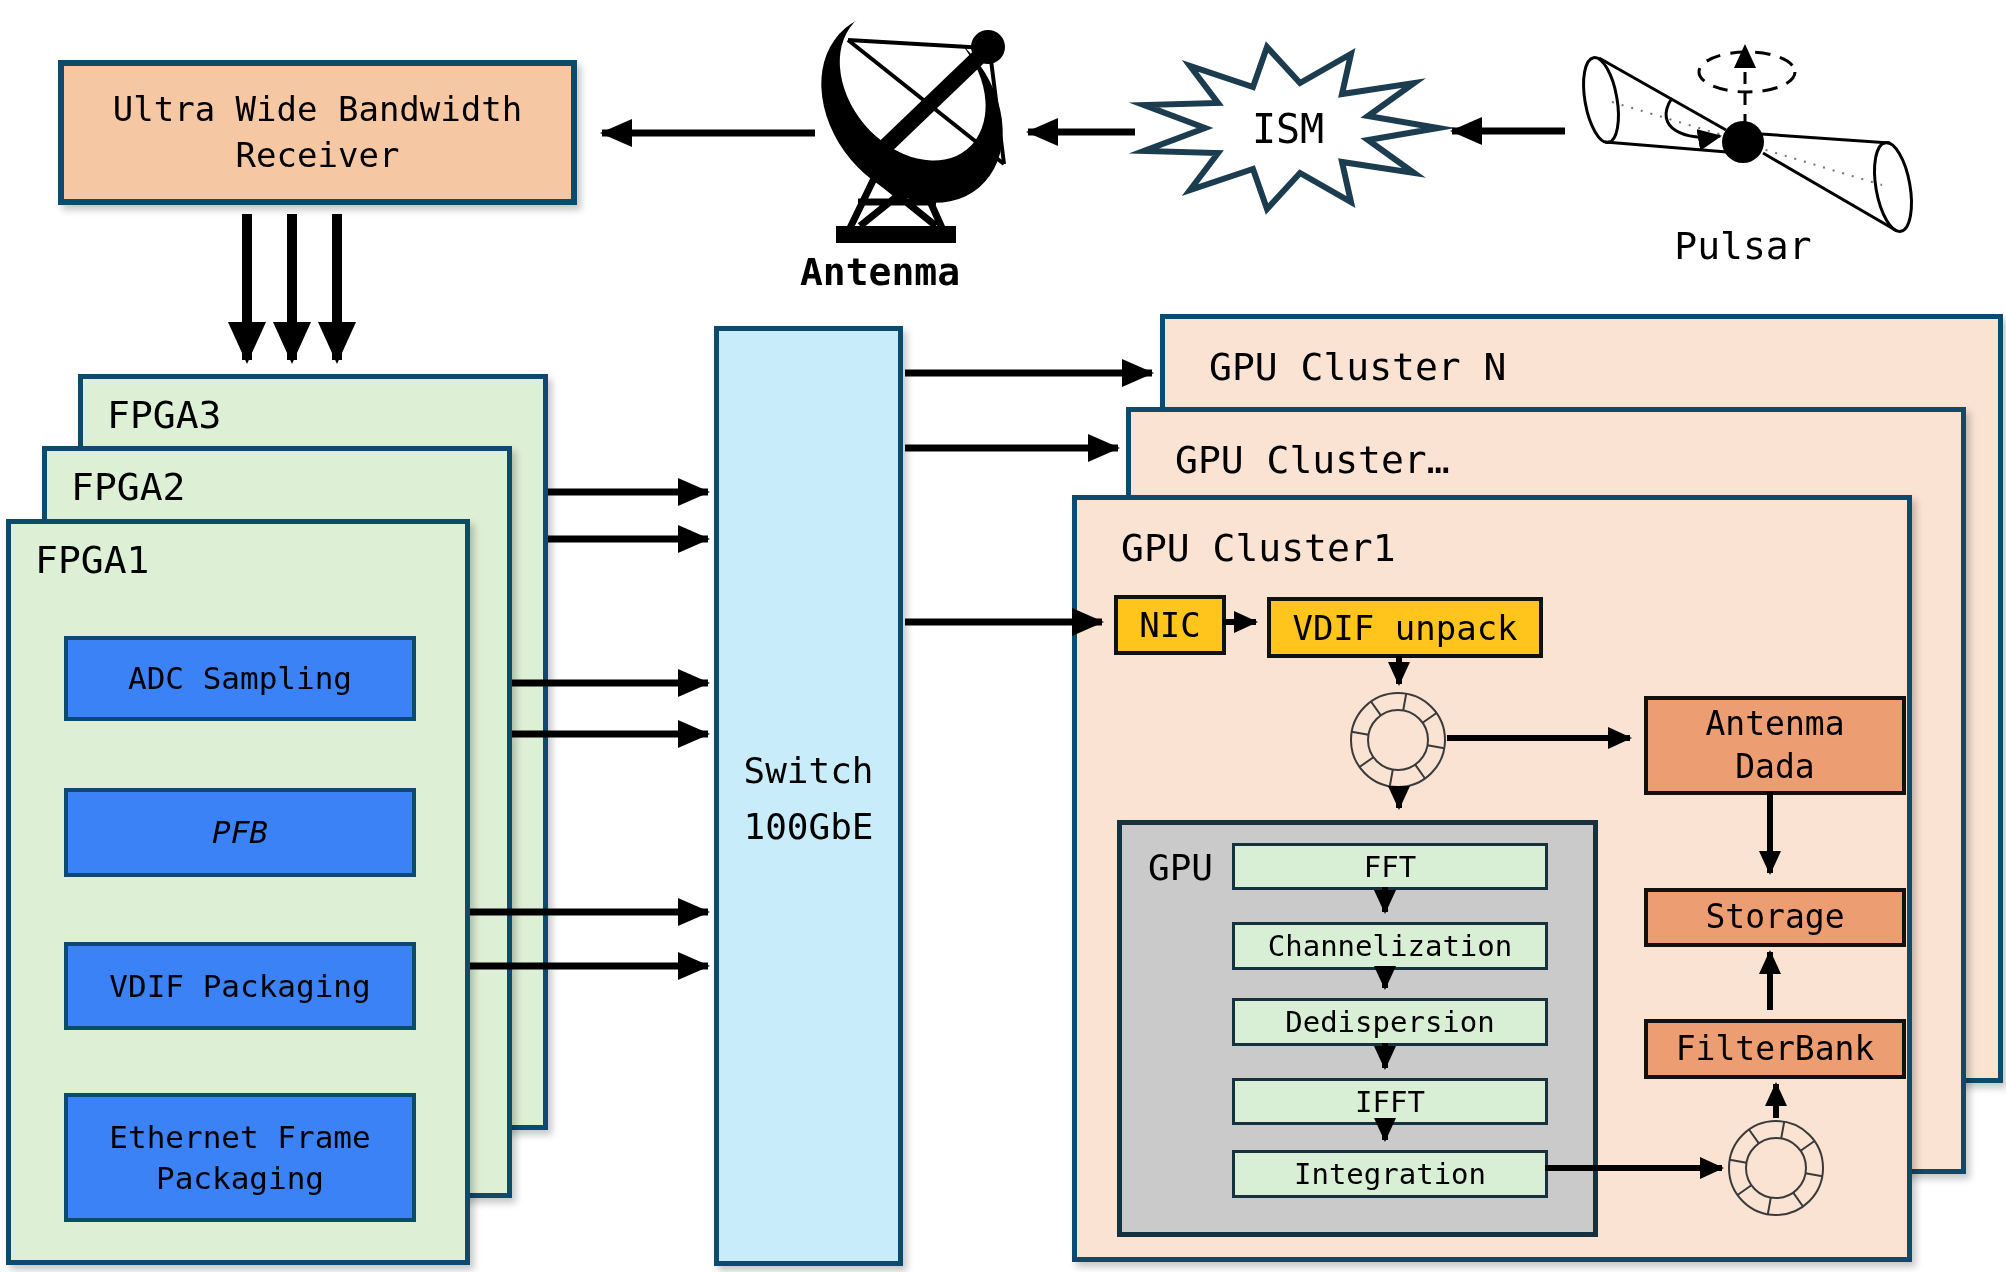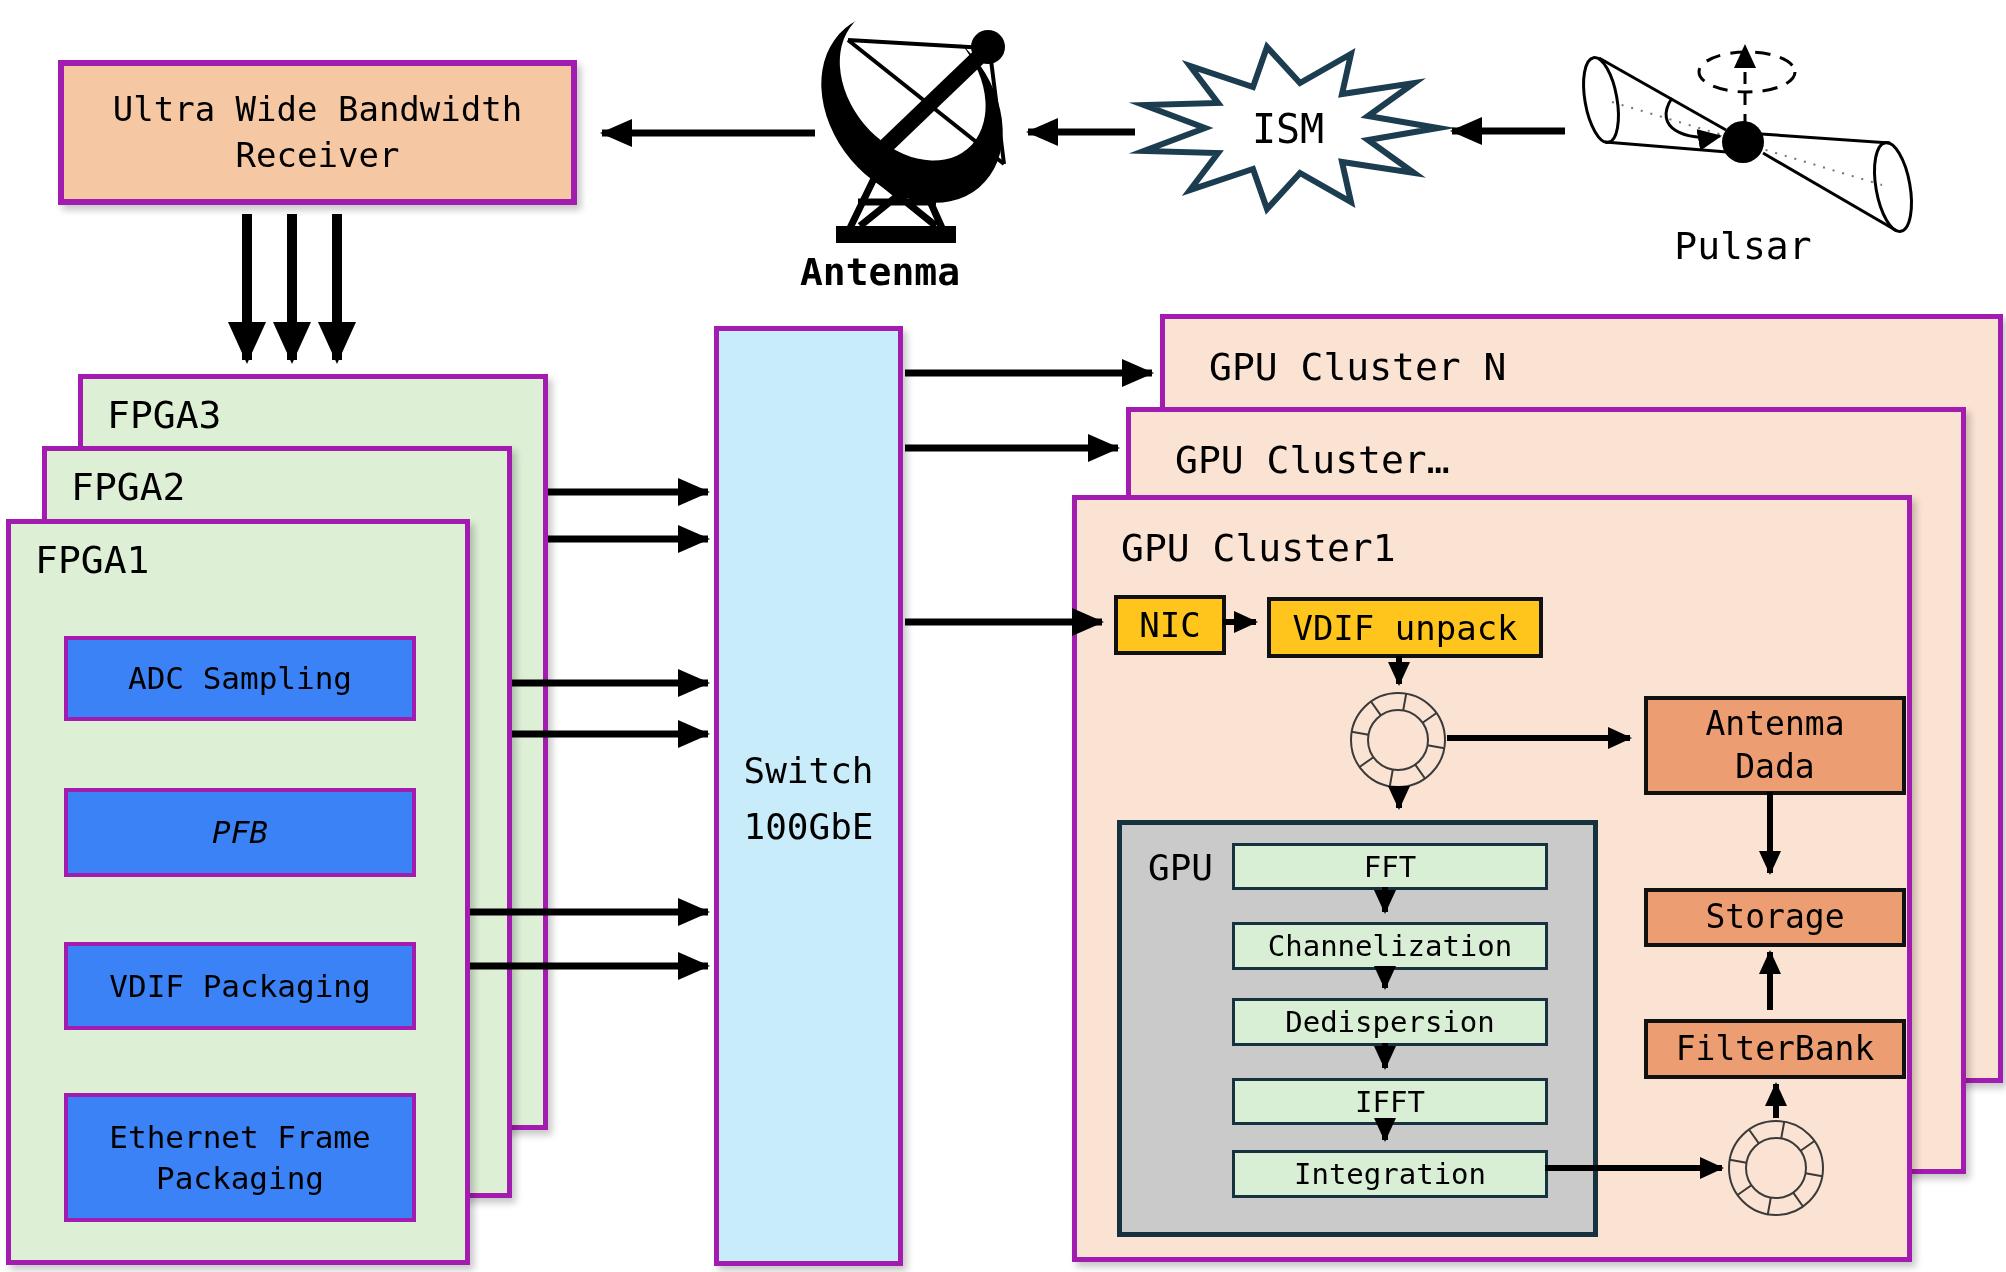--- a/index.html
+++ b/index.html
@@ -1,21 +1,21 @@
 <!DOCTYPE html>
 <html><head>
 <meta charset="utf-8">
 <style>
   html,body{margin:0;padding:0;background:#ffffff;}
   #stage{
     position:relative;width:2006px;height:1272px;overflow:hidden;
     font-family:"DejaVu Sans Mono", monospace;color:#000;background:#fff;
   }
   .box{
-    position:absolute;box-sizing:border-box;border:5px solid #a21caf;
+    position:absolute;box-sizing:border-box;border:5px solid #0c4a6e;
     display:flex;align-items:center;justify-content:center;text-align:center;
   }
   .shadow{box-shadow:4px 5px 7px rgba(0,0,0,.22);}
   .toplabel{display:block;align-items:flex-start;justify-content:flex-start;text-align:left;}
   .lbl{position:absolute;white-space:nowrap;}
   .receiver{background:#f5c7a3;border-width:6px;font-size:34px;line-height:1.35;}
   .fpga{background:#ddefd5;}
   .fpga .name{position:absolute;left:24px;top:14px;font-size:38px;}
   .fstep{background:#3b82f6;border-width:4px;font-size:31px;line-height:1.3;}
   .switch{background:#c9ecfa;}

